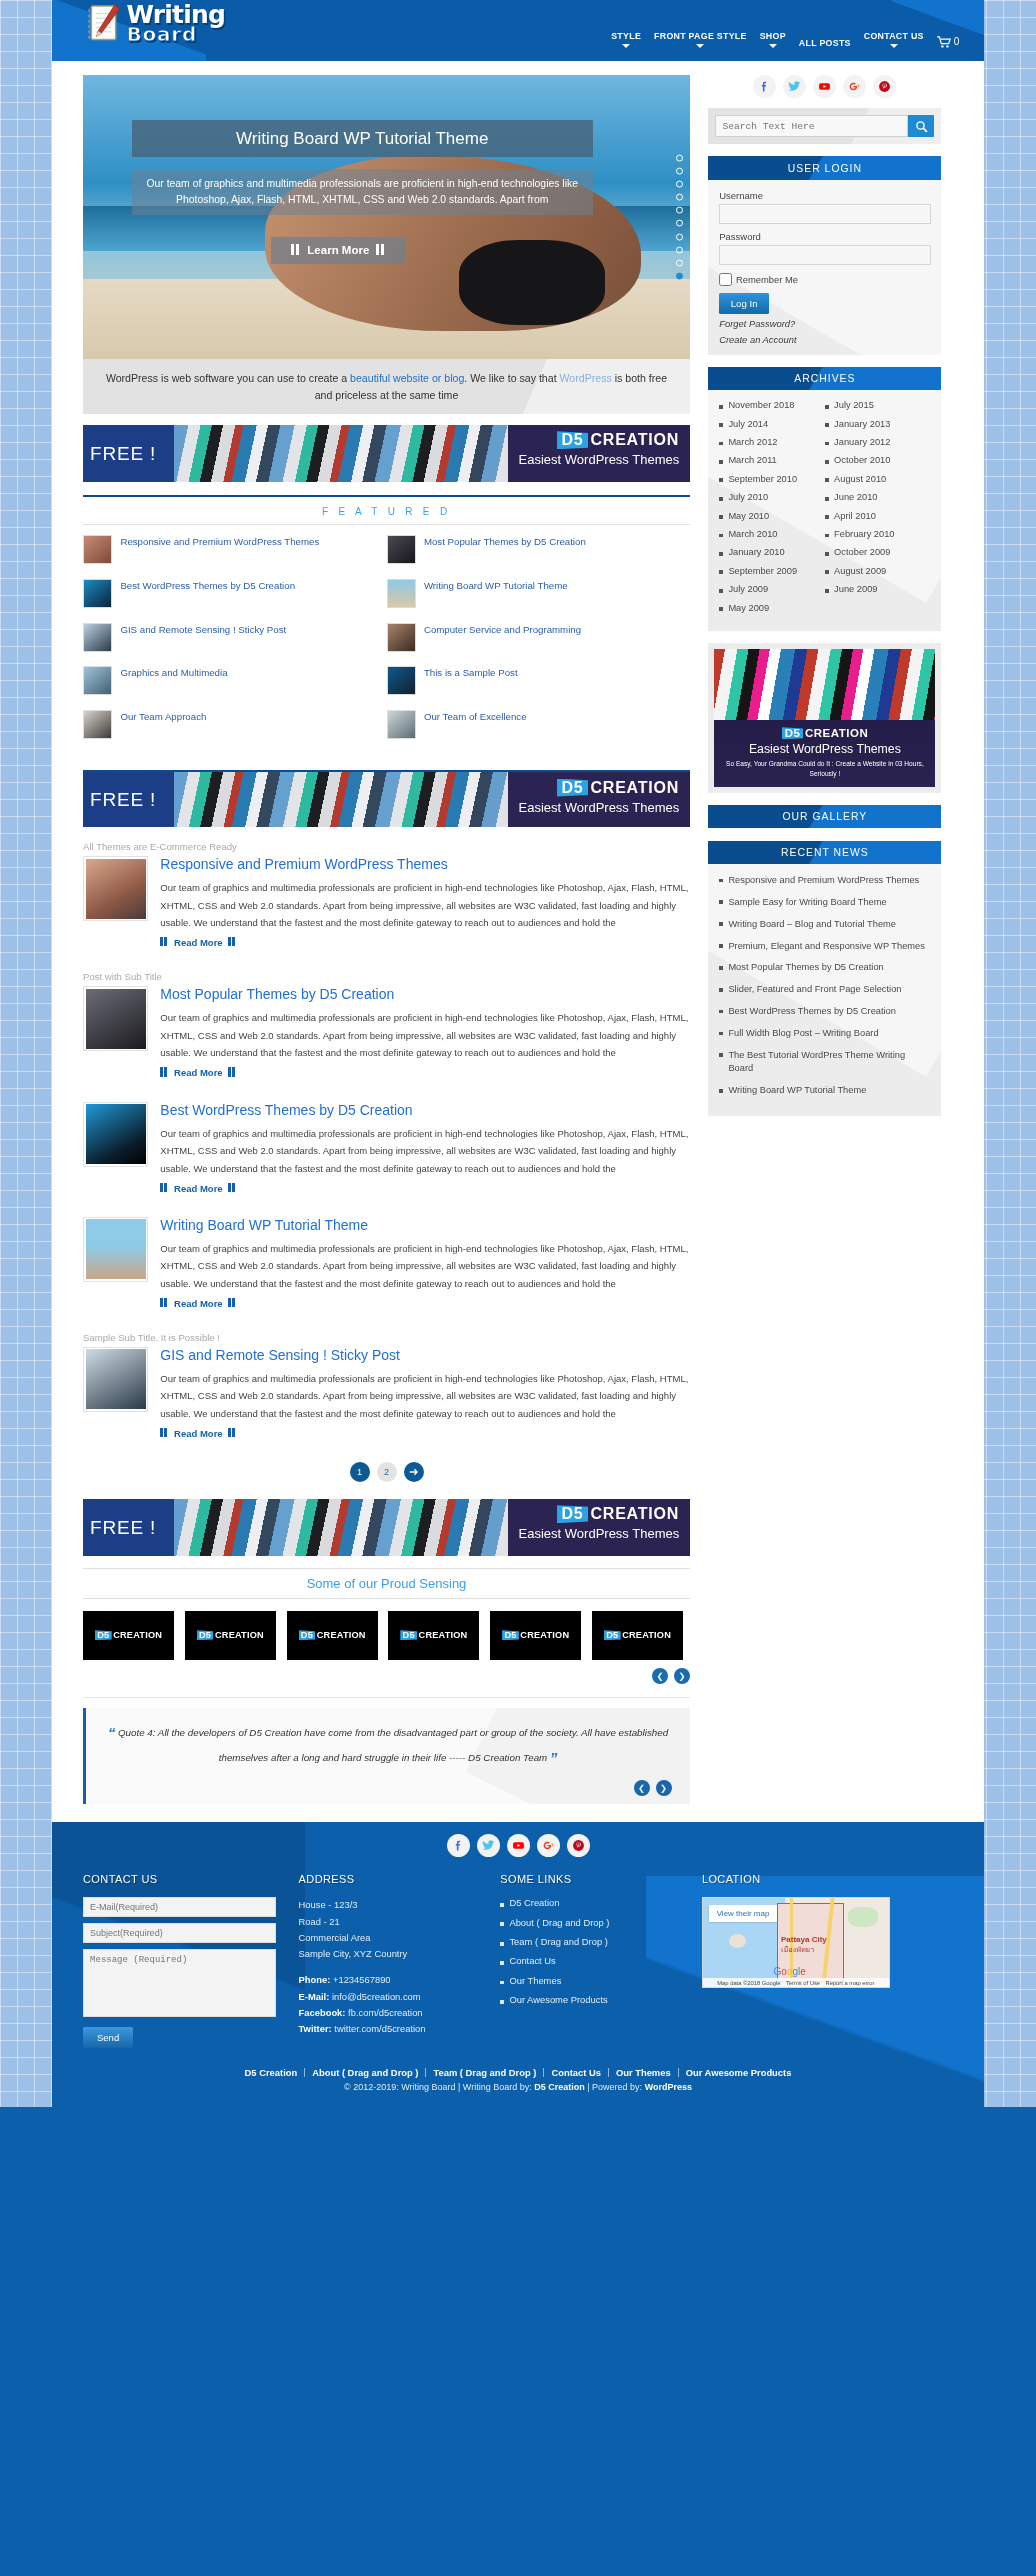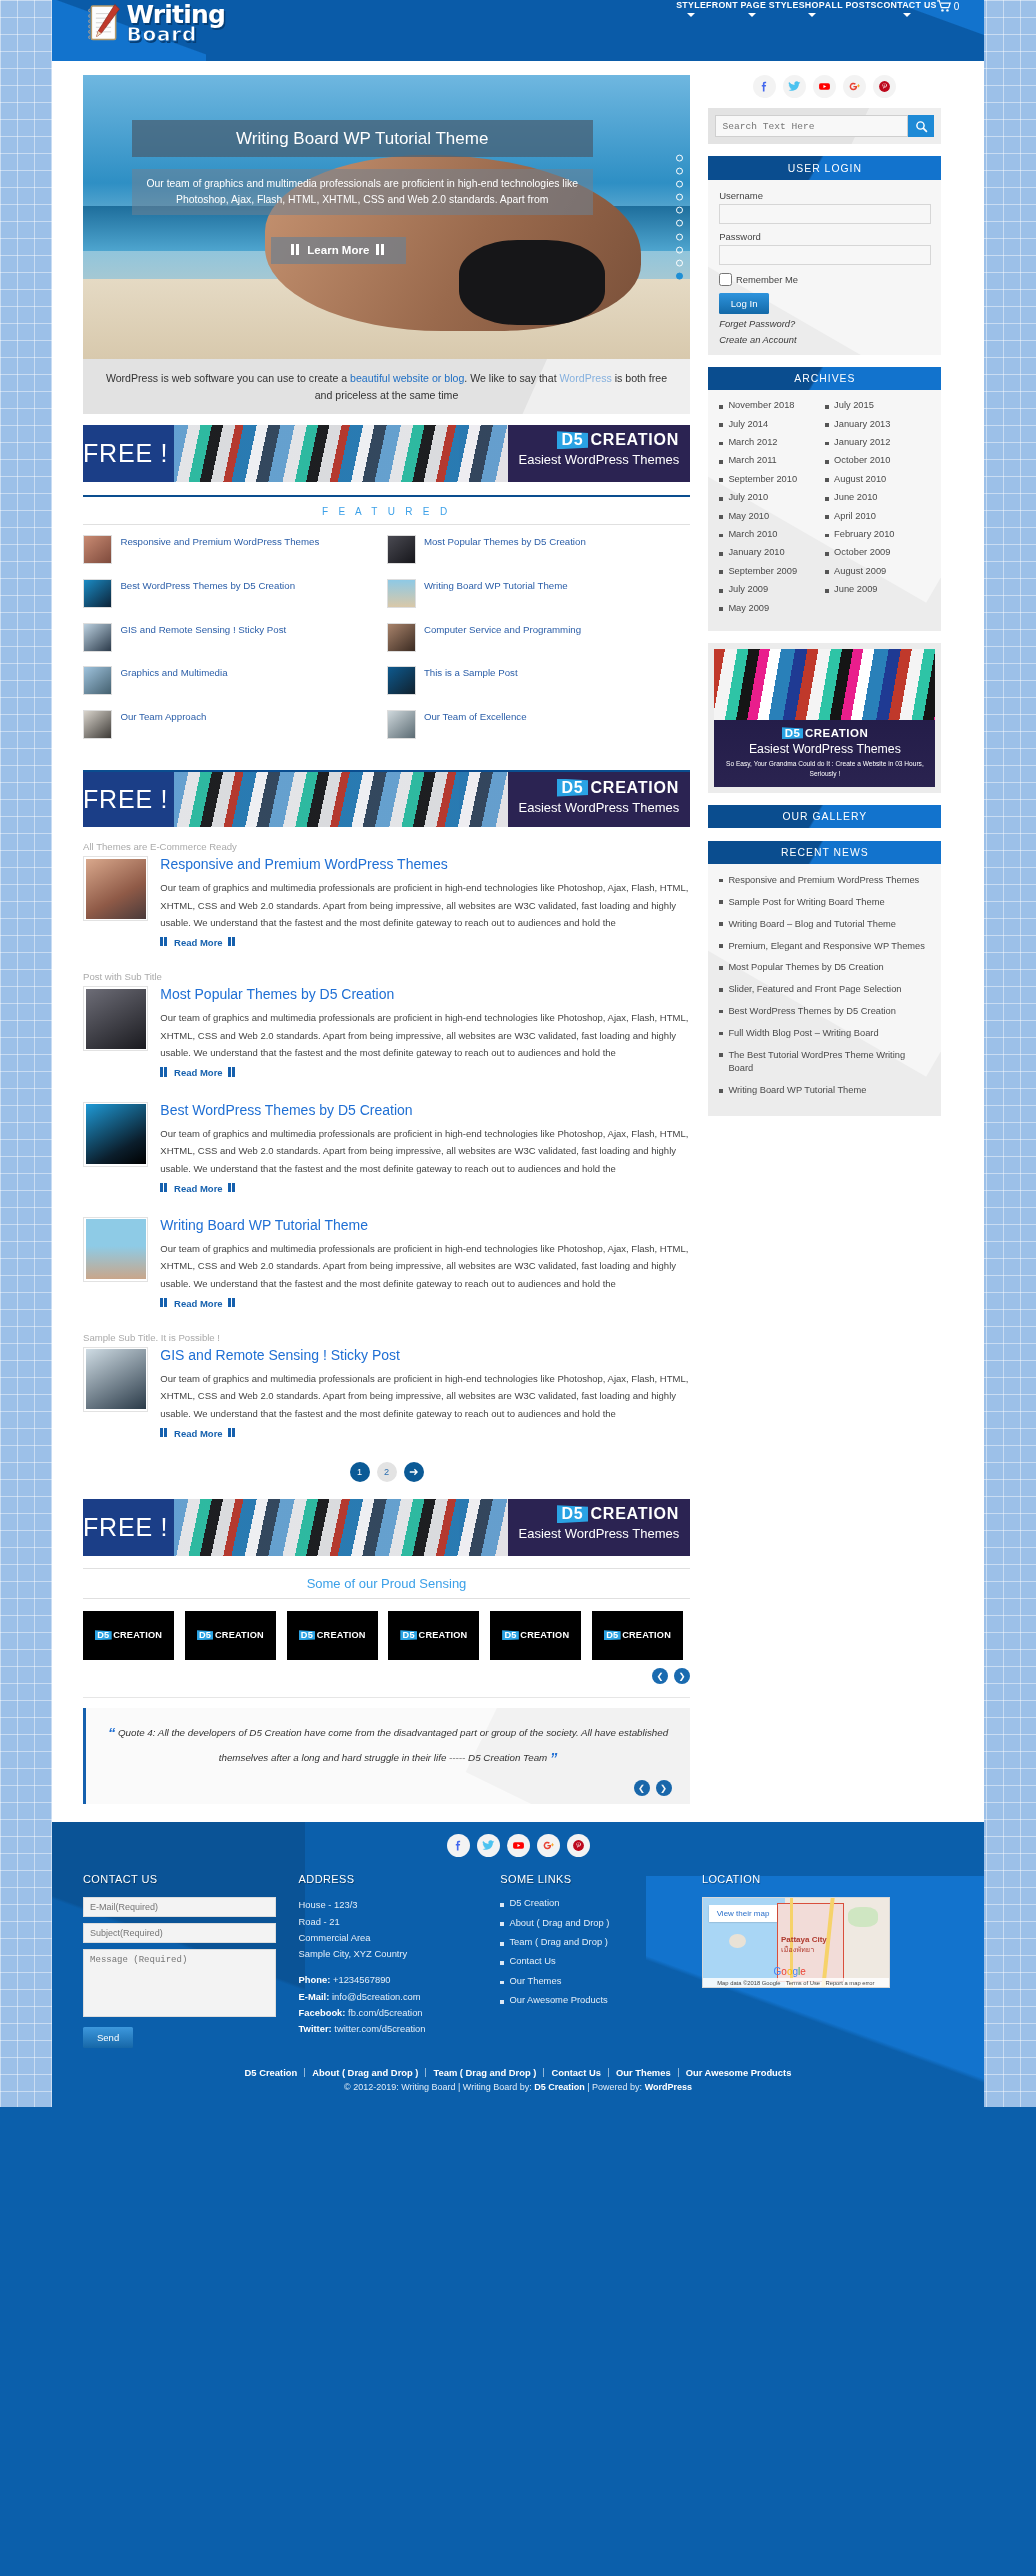--- a/index.html
+++ b/index.html
@@ -49,21 +49,21 @@
     text-shadow: 1.5px 1.5px 0 #063f77;
   }
   .logo-l2 {
     font-size: 20px; font-weight:900; color:#fff; letter-spacing:0.8px;
     font-family:"DejaVu Sans", sans-serif;
     -webkit-text-stroke: 0.8px #0a5ba8;
     text-shadow: 1.5px 1.5px 0 #063f77;
   }
   .nav {
     position:absolute; right:24.6px; top:0; height:48px;
-    display:flex; align-items:flex-start; z-index:3;
+    display:flex; align-items:flex-end; gap:13px; z-index:3;
   }
   .nav-item {
     color:#fff; font-size:8.8px; font-weight:700; letter-spacing:0.3px;
     text-align:center; cursor:pointer; white-space:nowrap;
     font-family:"Liberation Sans", sans-serif;
   }
   .nav-caret {
     display:block; width:0;height:0;margin:3.1px auto 0;
     border-left:4.6px solid transparent;border-right:4.6px solid transparent;
     border-top:4.6px solid #fff;
@@ -145,21 +145,21 @@
   }
   .intro span { position:relative; z-index:2; }
   .intro a { color:#1f6fc4; text-decoration:none; }
 
   
   .d5banner {
     height:57px; display:flex; align-items:center;
     background: linear-gradient(90deg,#1b3e87 0 16%, #2d3b5e 16% 62%, #2b2352 62% 100%);
     color:#fff; position:relative; overflow:hidden; margin-top:10.8px;
   }
-  .d5banner .free { font-size:25px; padding-left:0; letter-spacing:0.8px; }
+  .d5banner .free { font-size:19px; padding-left:7px; letter-spacing:0.8px; }
   .d5banner .mosaic {
     position:absolute; left:15%; top:0; width:55%; height:100%;
     background:
       repeating-linear-gradient(102deg, #6aa9d8 0 14px, #f3f3f3 14px 26px, #2ec4a6 26px 37px,
       #1c1c1c 37px 48px, #e9e9e9 48px 60px, #c0392b 60px 68px, #2980b9 68px 81px,
       #ffffff 81px 92px, #34495e 92px 104px);
     opacity:.92;
   }
   .d5banner .right {
     position:absolute; right:10.8px; top:6.1px; text-align:right;
@@ -898,21 +898,21 @@
 
     <div class="widget">
       <div class="w-head">RECENT NEWS</div>
       <div class="w-body">
         <div class="news-item">
             <span class="bl"></span>
             <span>Responsive and Premium WordPress Themes</span>
           </div>
         <div class="news-item">
             <span class="bl"></span>
-            <span>Sample Post for Writing Board Theme</span>
+            <span>Sample Easy for Writing Board Theme</span>
           </div>
         <div class="news-item">
             <span class="bl"></span>
             <span>Writing Board – Blog and Tutorial Theme</span>
           </div>
         <div class="news-item">
             <span class="bl"></span>
             <span>Premium, Elegant and Responsive WP Themes</span>
           </div>
         <div class="news-item">

